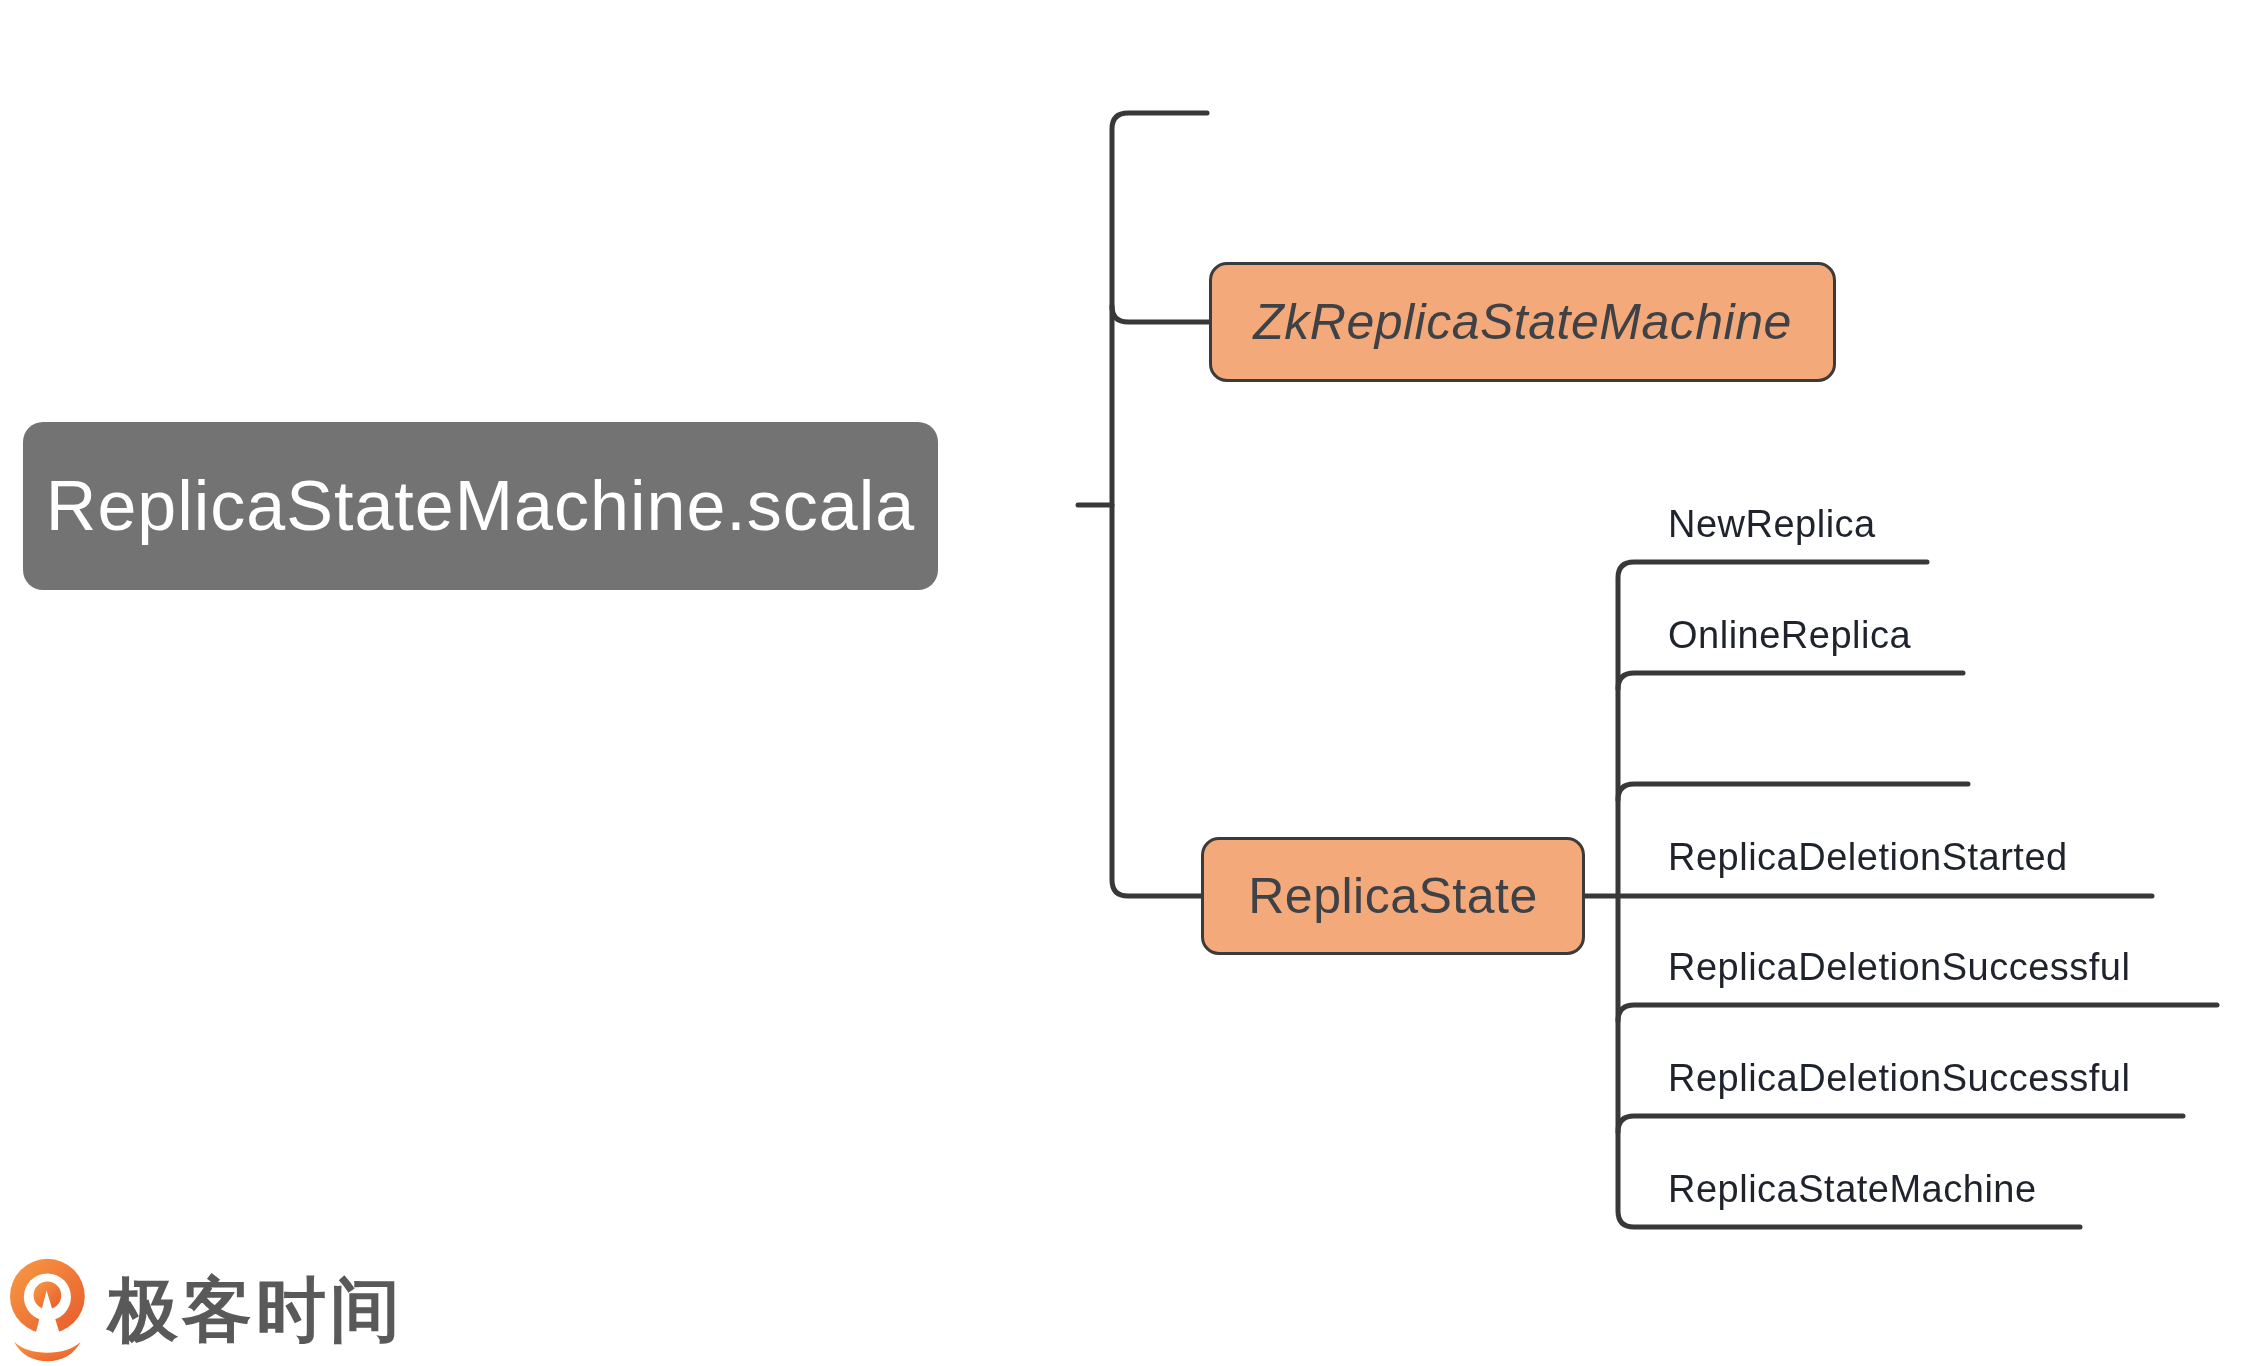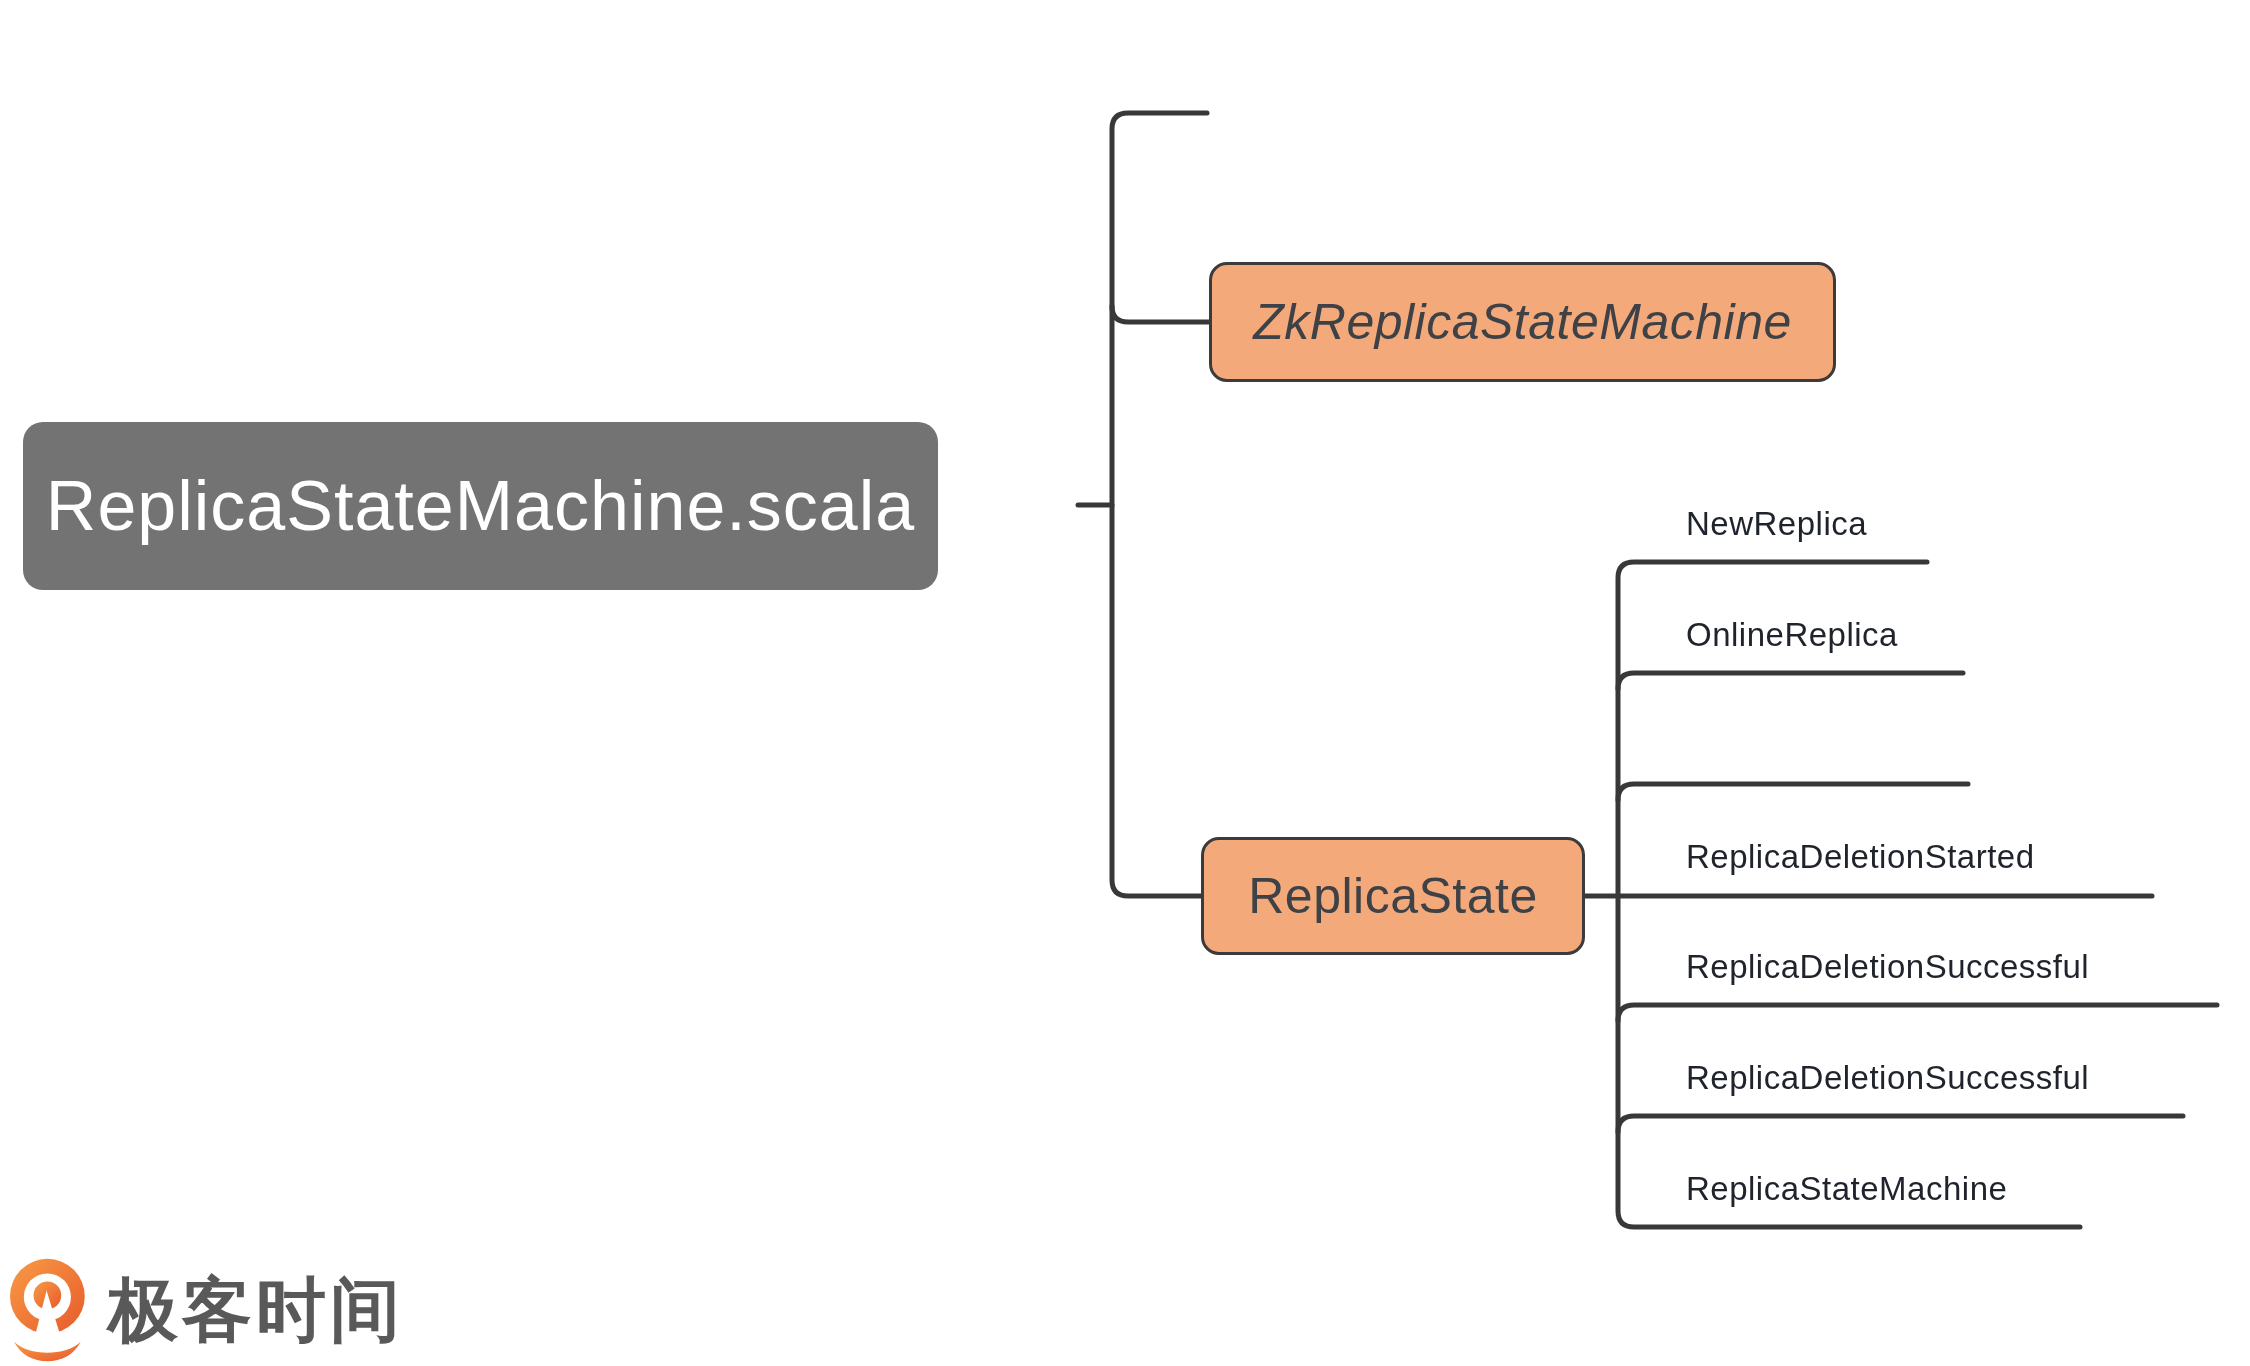--- a/index.html
+++ b/index.html
@@ -51,25 +51,24 @@
   }
   .node-child-1 { left: 1207px; top: 53px;  width: 572px; height: 120px; }
   .node-child-2 { left: 1209px; top: 262px; width: 627px; height: 120px; font-style: italic; }
   .node-child-3 { left: 1201px; top: 837px; width: 384px; height: 118px; }
   .leaf {
     position: absolute;
     left: 1668px;
     height: 52px;
     line-height: 52px;
     color: #1F232C;
-    font-size: 33px;
+    font-size: 38px;
     font-weight: 300;
     letter-spacing: 0.5px;
     white-space: nowrap;
-    margin-left: 18px;
   }
   .leaf-1 { top: 498px; }
   .leaf-2 { top: 609px; }
   .leaf-3 { top: 720px; }
   .leaf-4 { top: 831px; }
   .leaf-5 { top: 941px; }
   .leaf-6 { top: 1052px; }
   .leaf-7 { top: 1163px; }
   .brand {
     position: absolute;

